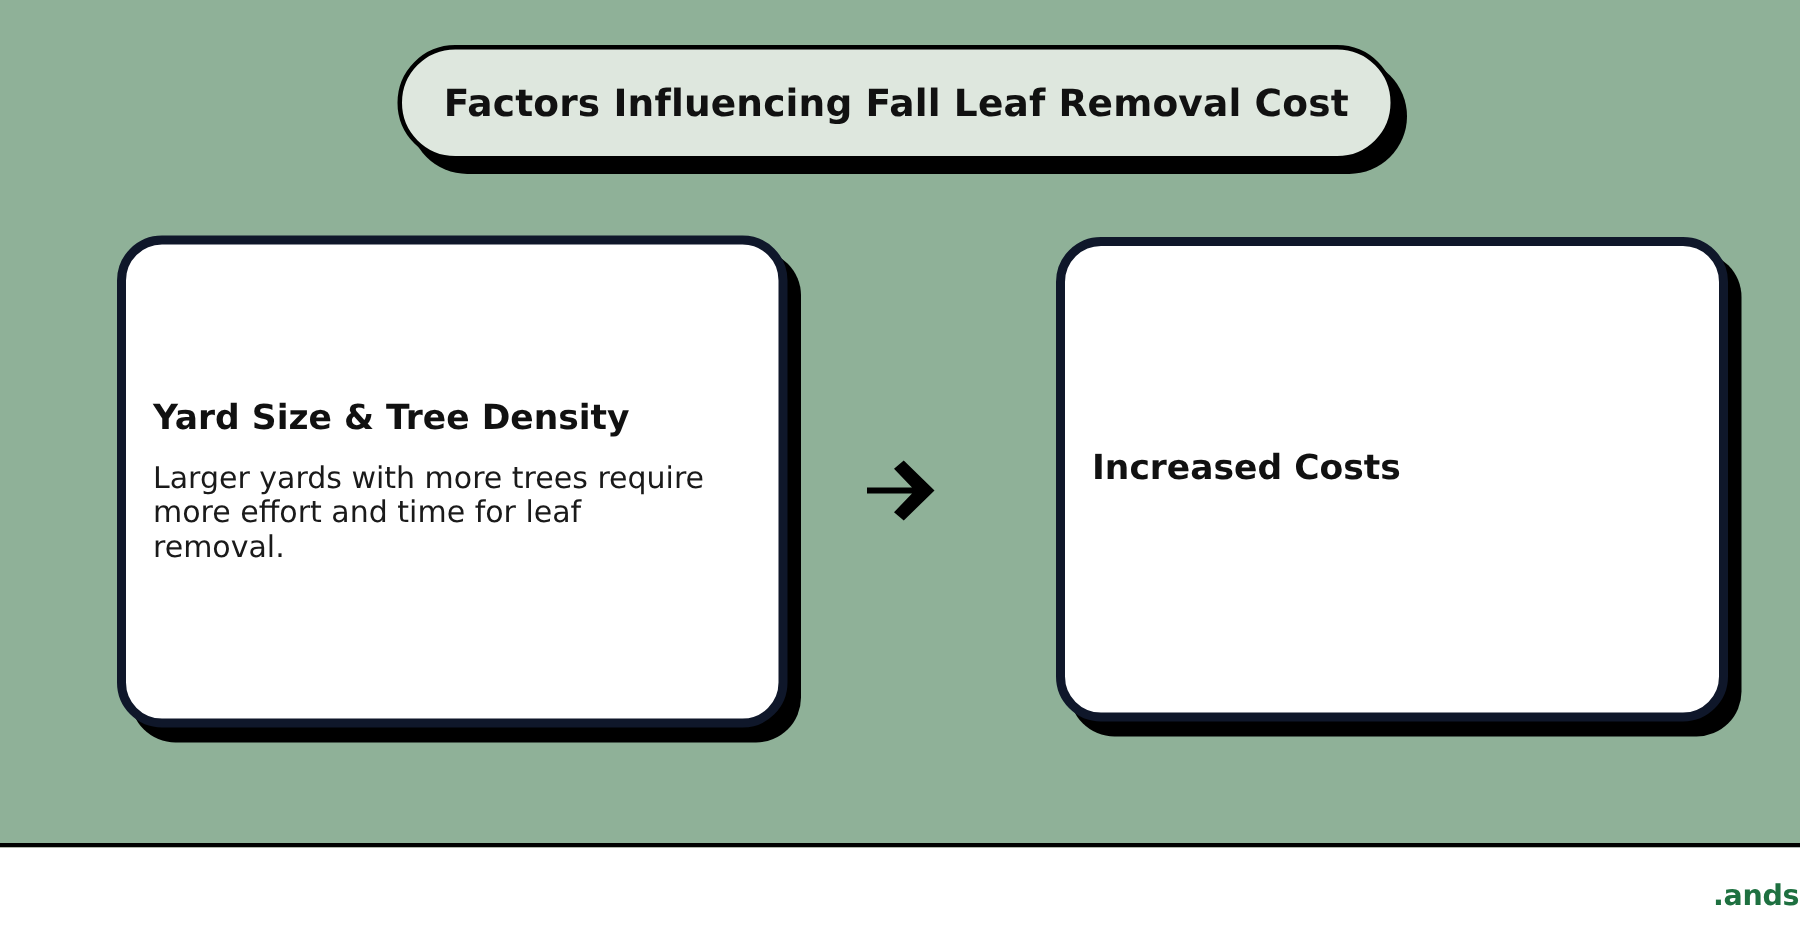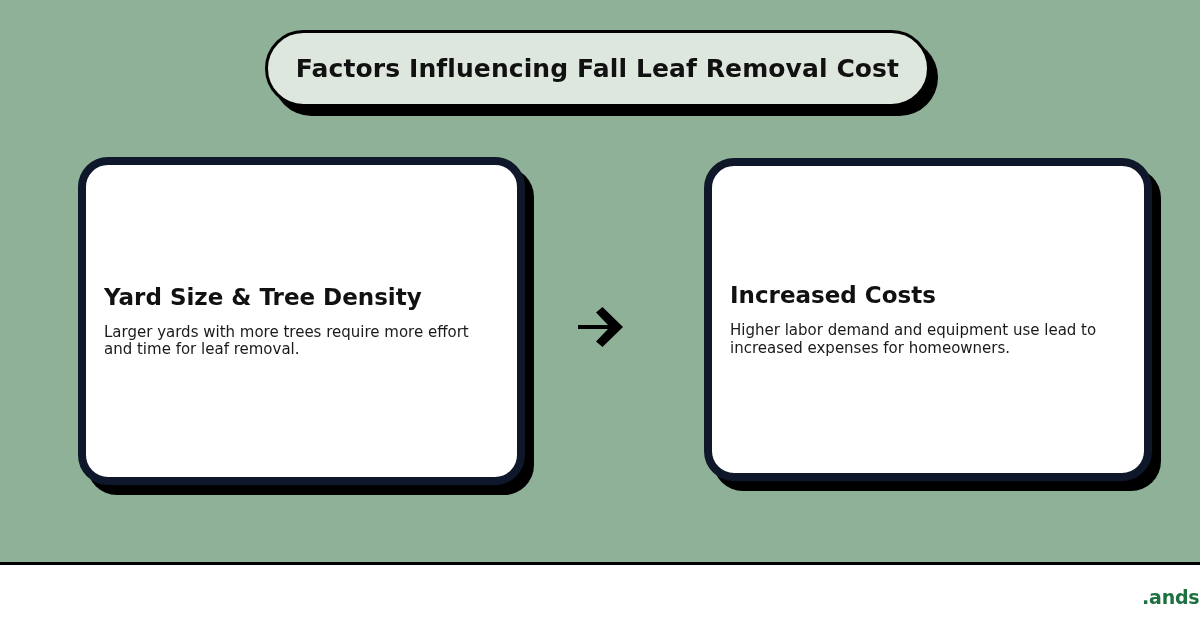--- a/index.html
+++ b/index.html
@@ -55,21 +55,21 @@
     color: #111111;
     letter-spacing: 0.1px;
     text-align: center;
     line-height: 1.1;
   }
 
   
   .card {
     position: absolute;
     background: #ffffff;
-    border: 8px solid #0f172a;
+    border: 6px solid #0f172a;
     border-radius: 30px;
     box-sizing: border-box;
     box-shadow: 9px 10px 0 0 #000000;
     display: flex;
     flex-direction: column;
     justify-content: center;
     padding: 10px 18px;
   }
 
   .card-left {
@@ -93,21 +93,21 @@
 
   .card-title {
     font-size: 23px;
     font-weight: bold;
     color: #111111;
     margin: 0 0 14px 0;
     line-height: 1.15;
   }
 
   .card-body {
-    font-size: 15px;
+    font-size: 20px;
     font-weight: normal;
     color: #1a1a1a;
     margin: 0;
     line-height: 1.15;
     max-width: 375px;
   }
 
   
   .arrow-connector {
     position: absolute;
@@ -163,20 +163,19 @@
 
   <div class="arrow-connector">
     <svg width="52" height="44" viewBox="0 0 52 44" aria-hidden="true">
       <path d="M4 20 H34 L22 7.5 L28.5 2 L49 22 L28.5 42 L22 36.5 L34 24 H4 Z" fill="#000000"></path>
     </svg>
   </div>
 
   <div class="card card-right">
     <div class="card-inner">
       <h2 class="card-title">Increased Costs</h2>
-      <p class="card-body">Higher labor demand and equipment use lead to increased expenses for homeowners.</p>
     </div>
   </div>
 
   <div class="footer"></div>
   <div class="watermark">.andsc</div>
 
 </div>
 
 </body></html>

